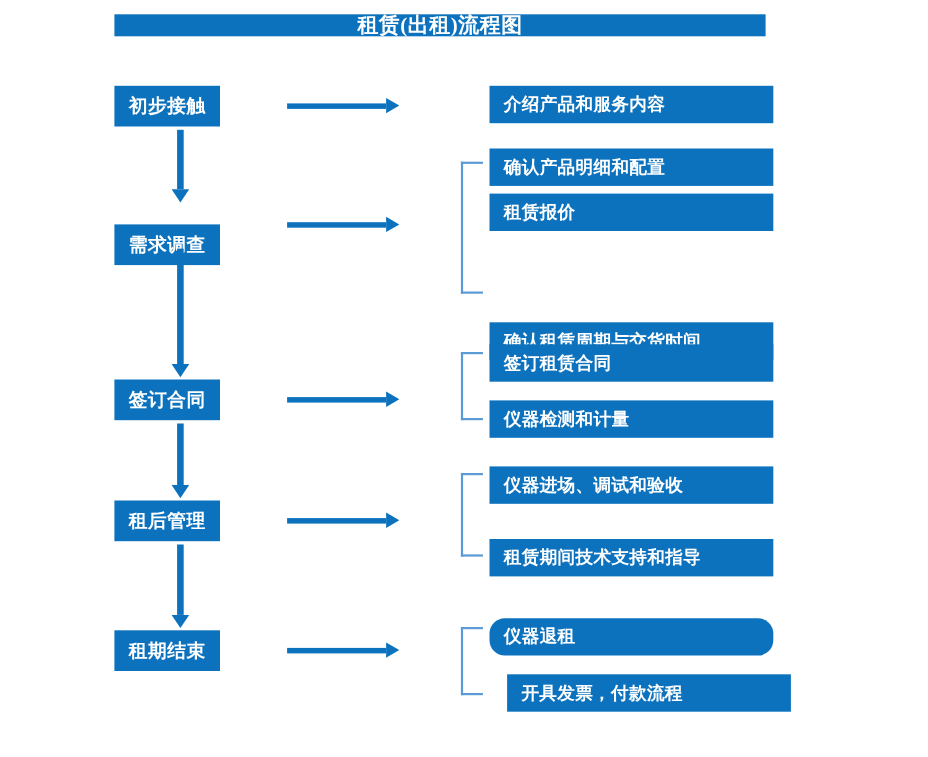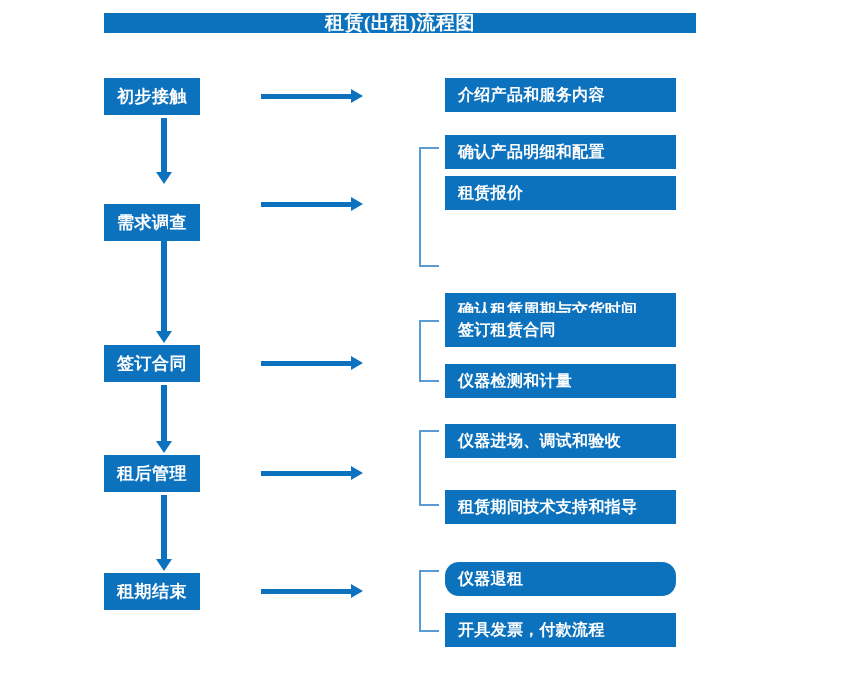--- a/index.html
+++ b/index.html
@@ -52,21 +52,21 @@
     display: flex;
     align-items: center;
     justify-content: center;
     letter-spacing: 0.5px;
   }
 
   
   .detail-box {
     position: absolute;
     left: 445px;
-    width: 231px;
+    width: 258px;
     height: 34px;
     background: #0d72bd;
     color: #ffffff;
     font-size: 16px;
     font-weight: bold;
     display: flex;
     align-items: center;
     padding-left: 13px;
     box-sizing: border-box;
     letter-spacing: 0.3px;
@@ -189,15 +189,15 @@
   <div class="detail-box" style="top:176px;">租赁报价</div>
   <div class="detail-box" style="top:247px;margin-top:46px;">确认租赁周期与交货时间</div>
 
   <div class="detail-box" style="top:313px;">签订租赁合同</div>
   <div class="detail-box" style="top:364px;">仪器检测和计量</div>
 
   <div class="detail-box" style="top:424px;">仪器进场、调试和验收</div>
   <div class="detail-box" style="top:490px;">租赁期间技术支持和指导</div>
 
   <div class="detail-box" style="top:562px;border-radius:14px;">仪器退租</div>
-  <div class="detail-box" style="top:613px;">开具发票，付款流程</div>
+  <div class="detail-box" style="top:613px;margin-left:16px;">开具发票，付款流程</div>
 
 </div>
 
 </body></html>

